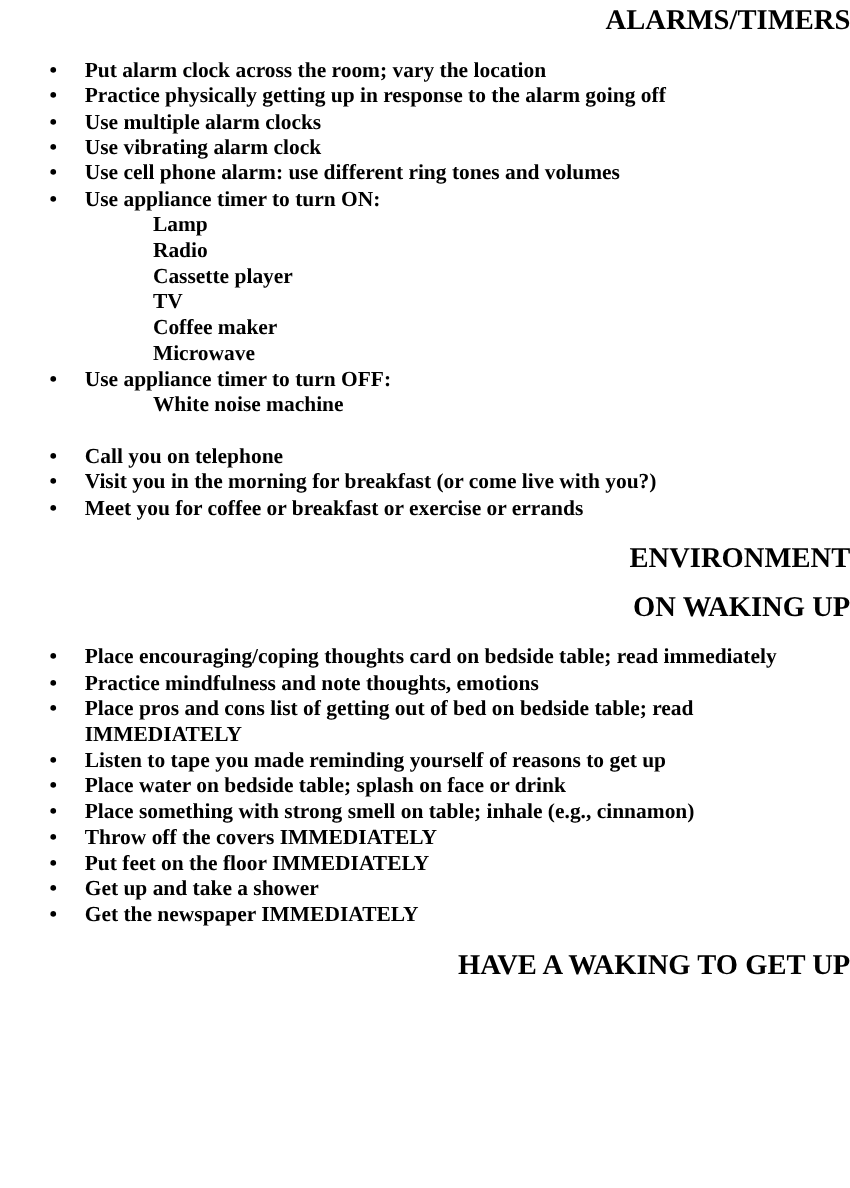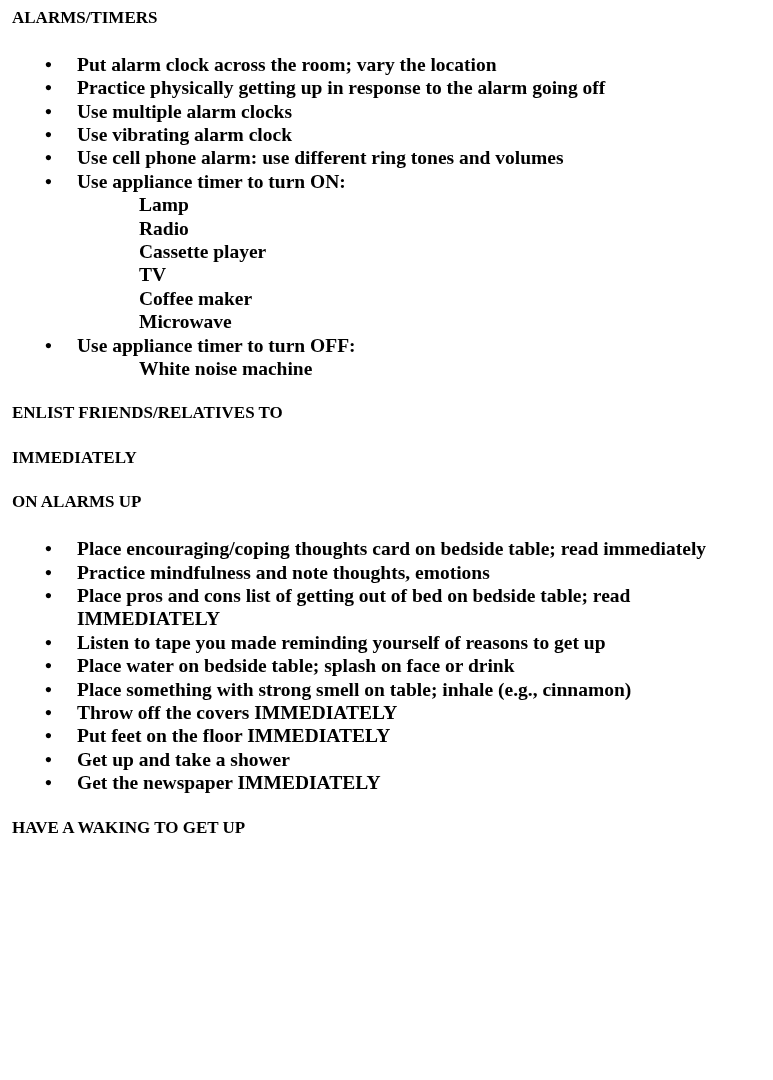--- a/index.html
+++ b/index.html
@@ -12,25 +12,26 @@
     font-weight: 700;
     font-size: 19.5px;
     line-height: 23.4px;
     color: #000000;
     -webkit-font-smoothing: antialiased;
   }
   .doc {
     padding: 6px 0 0 12px;
   }
   h2.section-heading {
-    font-size: 17px;
+    font-size: 26px;
     line-height: 23.4px;
     font-weight: 700;
     margin: 21px 0 0 0;
     padding: 0;
+    text-align: right;
   }
   h2.section-heading:first-child {
     margin-top: 0;
   }
   ul.section-list {
     list-style: none;
     margin: 23.4px 0 0 0;
     padding: 0;
   }
   ul.section-list.tight {
@@ -67,23 +68,27 @@
       <li class="list-item">Use appliance timer to turn ON:</li>
       <li class="sub-list-item">Lamp</li>
       <li class="sub-list-item">Radio</li>
       <li class="sub-list-item">Cassette player</li>
       <li class="sub-list-item">TV</li>
       <li class="sub-list-item">Coffee maker</li>
       <li class="sub-list-item">Microwave</li>
       <li class="list-item">Use appliance timer to turn OFF:</li>
       <li class="sub-list-item">White noise machine</li>
     </ul>
-    <h2 class="section-heading">ENLIST FRIENDS/RELATIVES TO</h2>
-    <h2 class="section-heading">IMMEDIATELY</h2>
-    <h2 class="section-heading">ON ALARMS UP</h2>
+    <ul class="section-list">
+      <li class="list-item">Call you on telephone</li>
+      <li class="list-item">Visit you in the morning for breakfast (or come live with you?)</li>
+      <li class="list-item">Meet you for coffee or breakfast or exercise or errands</li>
+    </ul>
+    <h2 class="section-heading">ENVIRONMENT</h2>
+    <h2 class="section-heading">ON WAKING UP</h2>
     <ul class="section-list">
       <li class="list-item">Place encouraging/coping thoughts card on bedside table; read immediately</li>
       <li class="list-item">Practice mindfulness and note thoughts, emotions</li>
       <li class="list-item">Place pros and cons list of getting out of bed on bedside table; read IMMEDIATELY</li>
       <li class="list-item">Listen to tape you made reminding yourself of reasons to get up</li>
       <li class="list-item">Place water on bedside table; splash on face or drink</li>
       <li class="list-item">Place something with strong smell on table; inhale (e.g., cinnamon)</li>
       <li class="list-item">Throw off the covers IMMEDIATELY</li>
       <li class="list-item">Put feet on the floor IMMEDIATELY</li>
       <li class="list-item">Get up and take a shower</li>

